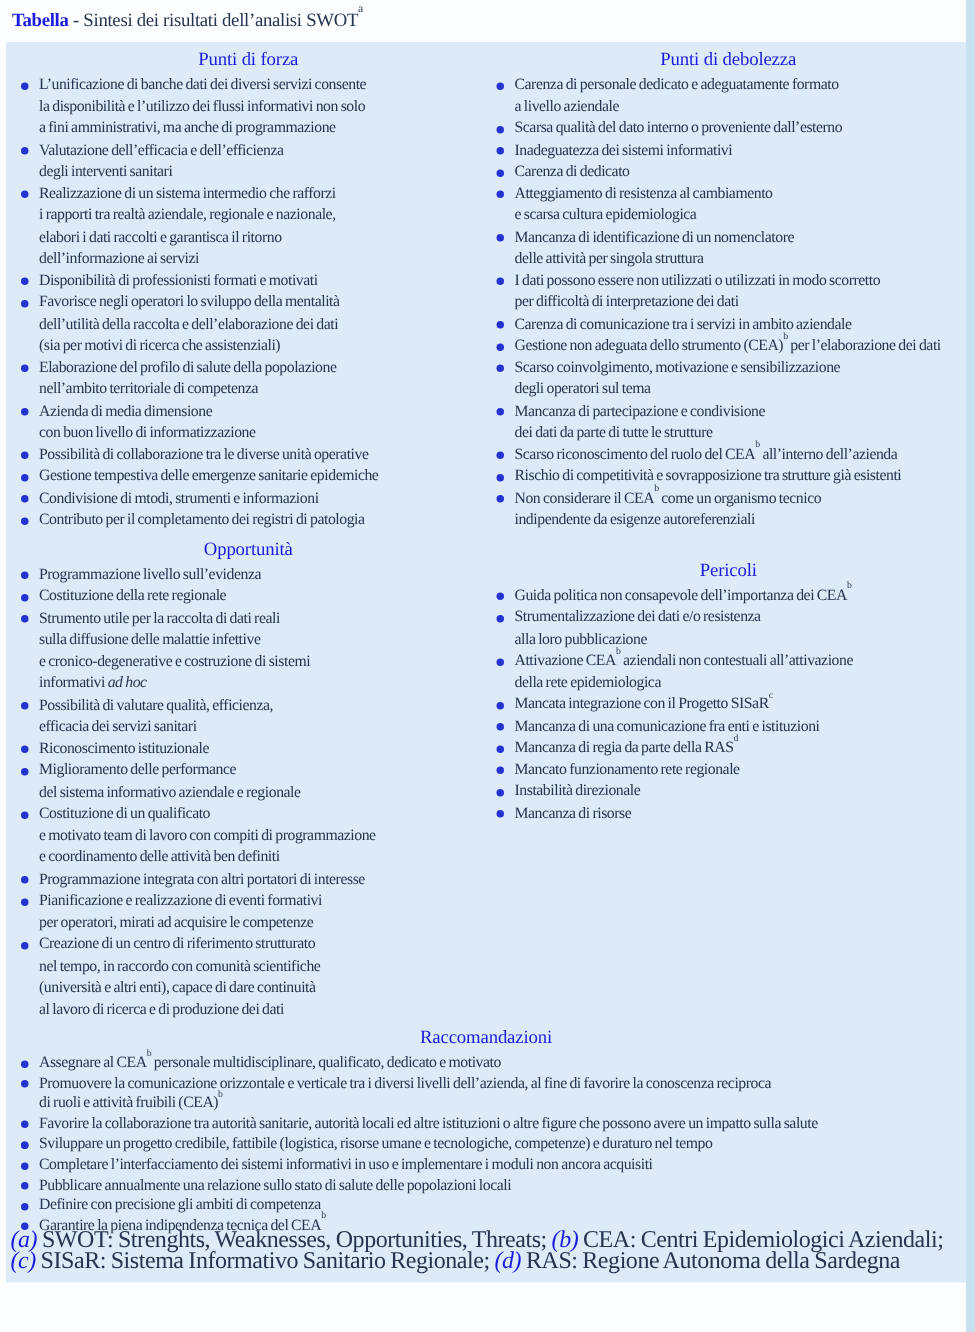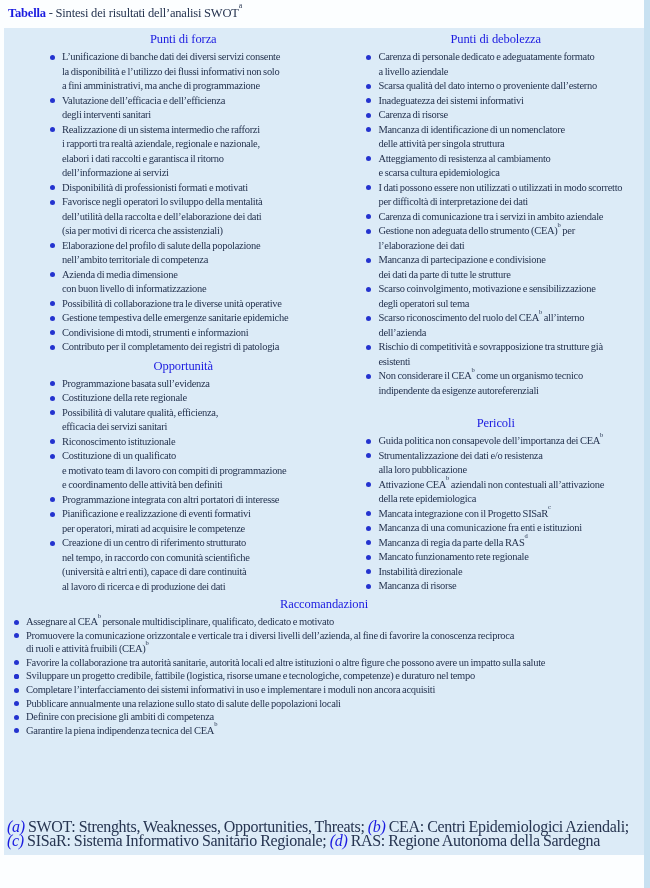--- a/index.html
+++ b/index.html
@@ -15,23 +15,23 @@
   .title {
     position: absolute; top: 6px; left: 8px; right: 12px;
     font-size: 12.5px; line-height: 15px; color: #263450; letter-spacing: -0.2px;
   }
   .title-label { color: #1b1be0; font-weight: bold; }
   .panel {
     position: absolute; top: 28px; left: 4px; width: 640px; height: 827px;
     background: #dcebf7; box-sizing: border-box; padding-top: 3px;
   }
   .cols { display: flex; }
-  .col { width: 50%; box-sizing: border-box; margin-left: 36px; }
+  .col { width: 50%; box-sizing: border-box; }
   .col-left  { padding-left: 9px;  padding-right: 6px; }
-  .col-right { padding-left: 6px;  padding-right: 18px; }
+  .col-right { padding-left: 6px;  padding-right: 3px; }
   h3.sec {
     margin: 1px 0 3px; font-size: 12.5px; line-height: 15px;
     font-weight: normal; color: #1b1be0; text-align: center; letter-spacing: -0.1px;
   }
   h3.h-opp { margin-top: 4px; }
   h3.h-per { margin-top: 18px; }
   h3.h-rec { margin: 3px 12px 3px; }
   .item {
     position: relative; padding-left: 13px;
     font-size: 10.5px; line-height: 14.5px; color: #263450;
@@ -85,57 +85,63 @@
 nell’ambito territoriale di competenza</span></div>
             <div class="item"><span class="bullet"></span><span class="itext">Azienda di media dimensione
 con buon livello di informatizzazione</span></div>
             <div class="item"><span class="bullet"></span><span class="itext">Possibilità di collaborazione tra le diverse unità operative</span></div>
             <div class="item"><span class="bullet"></span><span class="itext">Gestione tempestiva delle emergenze sanitarie epidemiche</span></div>
             <div class="item"><span class="bullet"></span><span class="itext">Condivisione di mtodi, strumenti e informazioni</span></div>
             <div class="item"><span class="bullet"></span><span class="itext">Contributo per il completamento dei registri di patologia</span></div>
           </div>
         <h3 class="sec h-opp">Opportunità</h3>
         <div class="list">
-            <div class="item"><span class="bullet"></span><span class="itext">Programmazione basata sull’evidenza</span></div>
+            <div class="item"><span class="bullet"></span><span class="itext">Programmazione livello sull’evidenza</span></div>
             <div class="item"><span class="bullet"></span><span class="itext">Costituzione della rete regionale</span></div>
+            <div class="item"><span class="bullet"></span><span class="itext">Strumento utile per la raccolta di dati reali
+sulla diffusione delle malattie infettive
+e cronico-degenerative e costruzione di sistemi
+informativi <em>ad hoc</em></span></div>
             <div class="item"><span class="bullet"></span><span class="itext">Possibilità di valutare qualità, efficienza,
 efficacia dei servizi sanitari</span></div>
             <div class="item"><span class="bullet"></span><span class="itext">Riconoscimento istituzionale</span></div>
+            <div class="item"><span class="bullet"></span><span class="itext">Miglioramento delle performance
+del sistema informativo aziendale e regionale</span></div>
             <div class="item"><span class="bullet"></span><span class="itext">Costituzione di un qualificato
 e motivato team di lavoro con compiti di programmazione
 e coordinamento delle attività ben definiti</span></div>
             <div class="item"><span class="bullet"></span><span class="itext">Programmazione integrata con altri portatori di interesse</span></div>
             <div class="item"><span class="bullet"></span><span class="itext">Pianificazione e realizzazione di eventi formativi
 per operatori, mirati ad acquisire le competenze</span></div>
             <div class="item"><span class="bullet"></span><span class="itext">Creazione di un centro di riferimento strutturato
 nel tempo, in raccordo con comunità scientifiche
 (università e altri enti), capace di dare continuità
 al lavoro di ricerca e di produzione dei dati</span></div>
           </div>
       </div>
       <div class="col col-right">
         <h3 class="sec">Punti di debolezza</h3>
         <div class="list">
             <div class="item"><span class="bullet"></span><span class="itext">Carenza di personale dedicato e adeguatamente formato
 a livello aziendale</span></div>
             <div class="item"><span class="bullet"></span><span class="itext">Scarsa qualità del dato interno o proveniente dall’esterno</span></div>
             <div class="item"><span class="bullet"></span><span class="itext">Inadeguatezza dei sistemi informativi</span></div>
-            <div class="item"><span class="bullet"></span><span class="itext">Carenza di risorse</span></div>
+            <div class="item"><span class="bullet"></span><span class="itext">Carenza di dedicato</span></div>
+            <div class="item"><span class="bullet"></span><span class="itext">Atteggiamento di resistenza al cambiamento
+e scarsa cultura epidemiologica</span></div>
             <div class="item"><span class="bullet"></span><span class="itext">Mancanza di identificazione di un nomenclatore
 delle attività per singola struttura</span></div>
-            <div class="item"><span class="bullet"></span><span class="itext">Atteggiamento di resistenza al cambiamento
-e scarsa cultura epidemiologica</span></div>
             <div class="item"><span class="bullet"></span><span class="itext">I dati possono essere non utilizzati o utilizzati in modo scorretto
 per difficoltà di interpretazione dei dati</span></div>
             <div class="item"><span class="bullet"></span><span class="itext">Carenza di comunicazione tra i servizi in ambito aziendale</span></div>
             <div class="item"><span class="bullet"></span><span class="itext">Gestione non adeguata dello strumento (CEA)<sup>b</sup> per l’elaborazione dei dati</span></div>
+            <div class="item"><span class="bullet"></span><span class="itext">Scarso coinvolgimento, motivazione e sensibilizzazione
+degli operatori sul tema</span></div>
             <div class="item"><span class="bullet"></span><span class="itext">Mancanza di partecipazione e condivisione
 dei dati da parte di tutte le strutture</span></div>
-            <div class="item"><span class="bullet"></span><span class="itext">Scarso coinvolgimento, motivazione e sensibilizzazione
-degli operatori sul tema</span></div>
             <div class="item"><span class="bullet"></span><span class="itext">Scarso riconoscimento del ruolo del CEA<sup>b</sup> all’interno dell’azienda</span></div>
             <div class="item"><span class="bullet"></span><span class="itext">Rischio di competitività e sovrapposizione tra strutture già esistenti</span></div>
             <div class="item"><span class="bullet"></span><span class="itext">Non considerare il CEA<sup>b</sup> come un organismo tecnico
 indipendente da esigenze autoreferenziali</span></div>
           </div>
         <h3 class="sec h-per">Pericoli</h3>
         <div class="list">
             <div class="item"><span class="bullet"></span><span class="itext">Guida politica non consapevole dell’importanza dei CEA<sup>b</sup></span></div>
             <div class="item"><span class="bullet"></span><span class="itext">Strumentalizzazione dei dati e/o resistenza
 alla loro pubblicazione</span></div>

